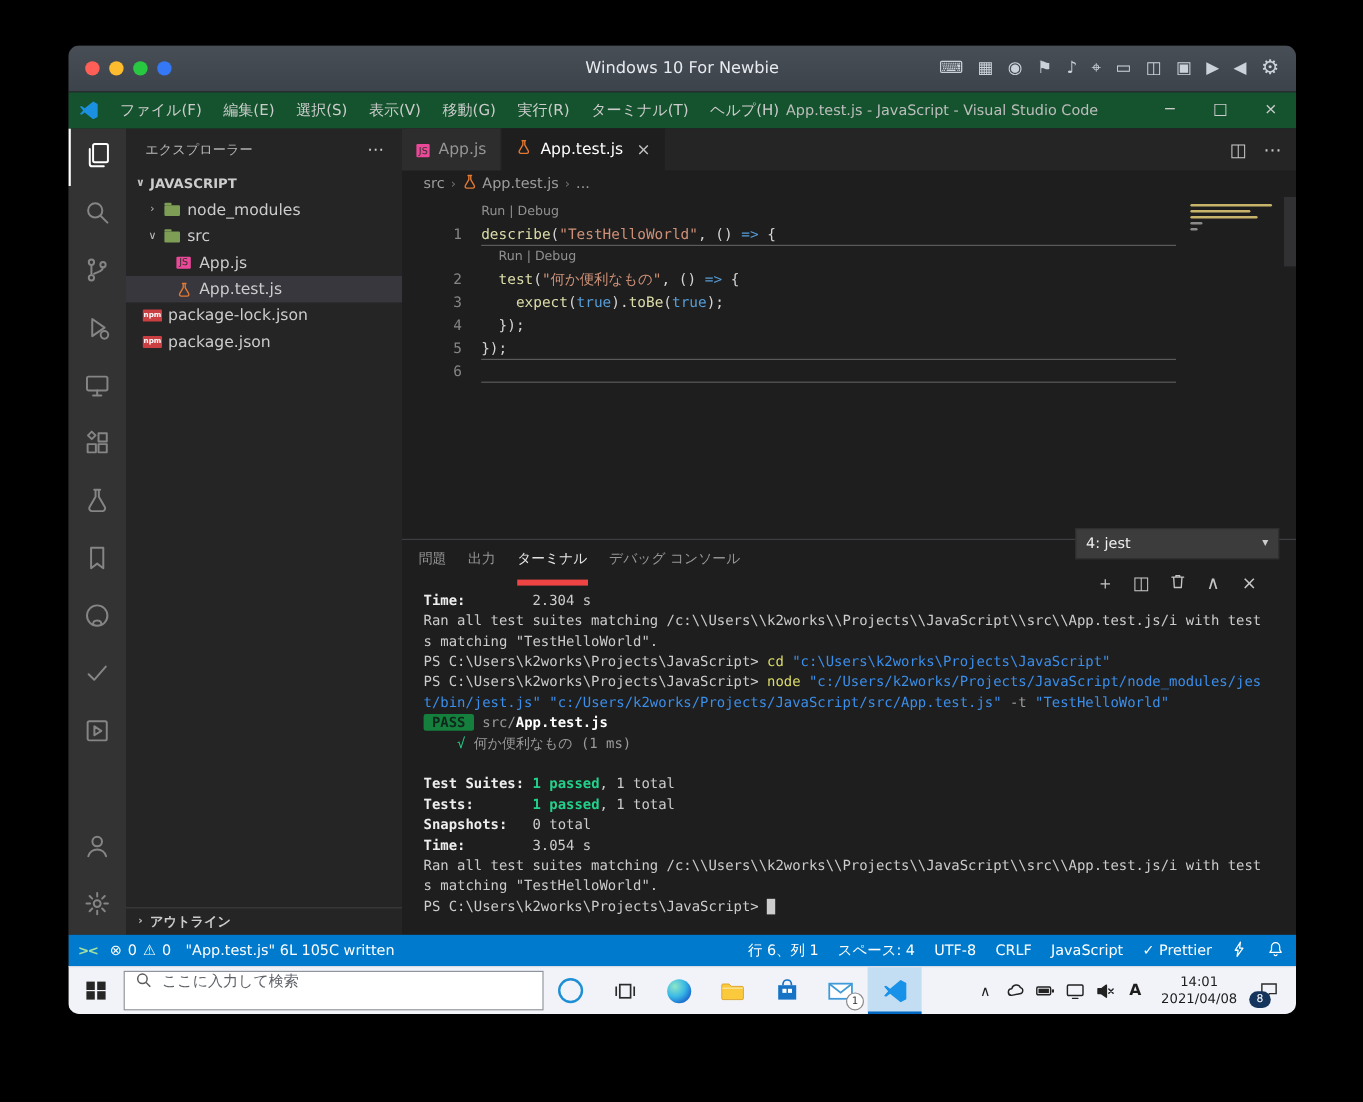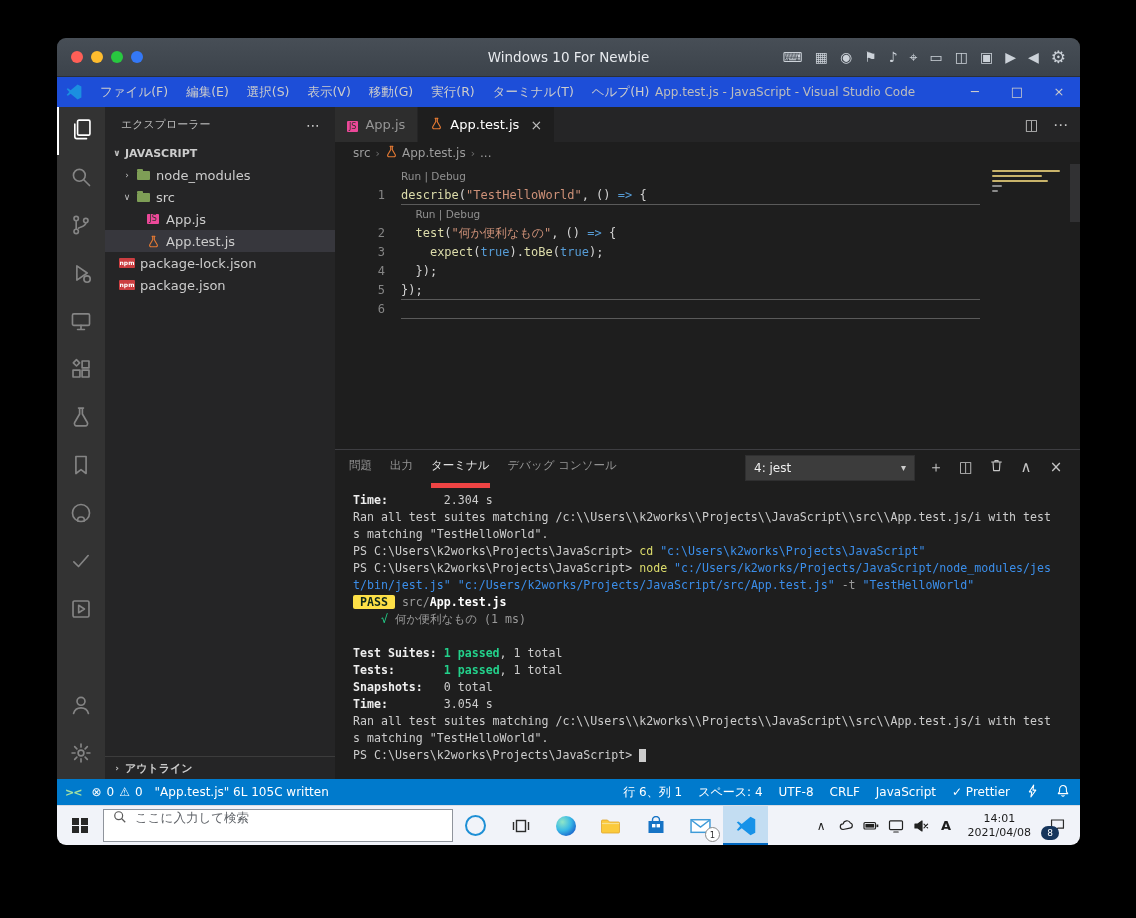--- a/index.html
+++ b/index.html
@@ -12,21 +12,21 @@
   .vm-titlebar{height:38px;flex:none;background:linear-gradient(#474e56,#3c434b);display:flex;align-items:center;
                padding:0 14px;position:relative;border-bottom:1px solid #2b3036;}
   .lights{display:flex;gap:8px;z-index:2;}
   .light{width:12px;height:12px;border-radius:50%;}
   .vm-title{position:absolute;left:0;right:0;text-align:center;font-size:13.5px;color:#e7eaee;}
   .vm-icons{margin-left:auto;display:flex;align-items:center;gap:12px;color:#ccd2d9;font-size:14px;z-index:2;}
   .vm-ic{cursor:default;line-height:1;}
   .vm-ic.big{font-size:17px;}
 
   
-  .vsc-titlebar{height:30px;flex:none;background:#1d4ed8;display:flex;align-items:center;color:#cccccc;
+  .vsc-titlebar{height:30px;flex:none;background:#14532d;display:flex;align-items:center;color:#cccccc;
                 font-size:12.5px;position:relative;}
   .vsc-logo{width:34px;display:flex;justify-content:center;align-items:center;}
   .menus{display:flex;}
   .menu{padding:0 9px;line-height:30px;white-space:nowrap;}
   .vsc-title{position:absolute;left:598px;top:0;line-height:30px;font-size:12px;color:#bdbdbd;white-space:nowrap;}
   .win-controls{margin-left:auto;display:flex;height:30px;}
   .wc{width:42px;text-align:center;line-height:30px;font-size:13px;color:#cccccc;}
 
   .vsc-body{flex:1;display:flex;min-height:0;}
 
@@ -78,33 +78,33 @@
   .tk-f{color:#dcdcaa;} .tk-s{color:#ce9178;} .tk-p{color:#d4d4d4;} .tk-k{color:#569cd6;}
   .minimap{position:absolute;top:6px;right:14px;width:74px;}
   .mm{height:2px;margin-bottom:3px;border-radius:1px;}
   .vthumb{position:absolute;right:0;top:0;width:10px;height:58px;background:#57575b;opacity:.35;}
 
   
   .panel{flex:1;border-top:1px solid #3e3e42;display:flex;flex-direction:column;min-height:0;}
   .panel-head{height:35px;flex:none;display:flex;align-items:center;padding:0 14px;}
   .ptab{margin-right:18px;font-size:11.5px;color:#969696;height:35px;line-height:35px;white-space:nowrap;}
   .ptab.active{color:#e7e7e7;border-bottom:5px solid #ef4444;}
-  .panel-right{margin-left:auto;display:flex;align-items:center;gap:11px;}
+  .panel-right{margin-left:auto;display:flex;align-items:center;gap:11px;flex-direction:column;}
   .pselect{width:152px;height:24px;background:#3c3c3c;color:#f0f0f0;font-size:12px;display:flex;align-items:center;
            padding:0 8px;border:1px solid #2f2f30;}
   .pselect .car{margin-left:auto;font-size:10px;color:#cccccc;}
   .picon{color:#c5c5c5;font-size:15px;width:20px;text-align:center;display:flex;justify-content:center;}
   .picon svg{width:15px;height:15px;}
   .term{flex:1;padding:7px 0 0 18px;font-family:"DejaVu Sans Mono","Liberation Mono",monospace;
         font-size:11.6px;overflow:hidden;}
   .tl{height:17px;line-height:17px;white-space:pre;}
   .tk-w{color:#cccccc;} .tk-b{color:#eeeeee;font-weight:bold;} .tk-g{color:#23d18b;}
   .tk-gb{color:#23d18b;font-weight:bold;} .tk-y{color:#dcdc6b;} .tk-bl{color:#3b8eea;}
   .tk-dim{color:#9a9a9a;} .tk-bw{color:#ffffff;font-weight:bold;}
-  .tk-pass{background:#fde047;color:#10281b;font-weight:bold;border-radius:2px;}
+  .tk-pass{background:#15803d;color:#10281b;font-weight:bold;border-radius:2px;}
   .tk-cur{display:inline-block;width:7px;height:13px;background:#cccccc;vertical-align:-2px;}
 
   
   .statusbar{height:26px;flex:none;background:#007acc;display:flex;align-items:center;color:#ffffff;
              font-size:12px;padding:0 10px 0 8px;}
   .st{display:flex;align-items:center;gap:5px;margin-right:12px;white-space:nowrap;}
   .st .ic{font-size:12px;}
   .remote{color:#a6e3a1;font-weight:bold;font-size:11px;letter-spacing:-1px;margin-right:10px;}
   .st-right{margin-left:auto;display:flex;gap:16px;align-items:center;white-space:nowrap;}
   .st-right svg{width:14px;height:14px;}

